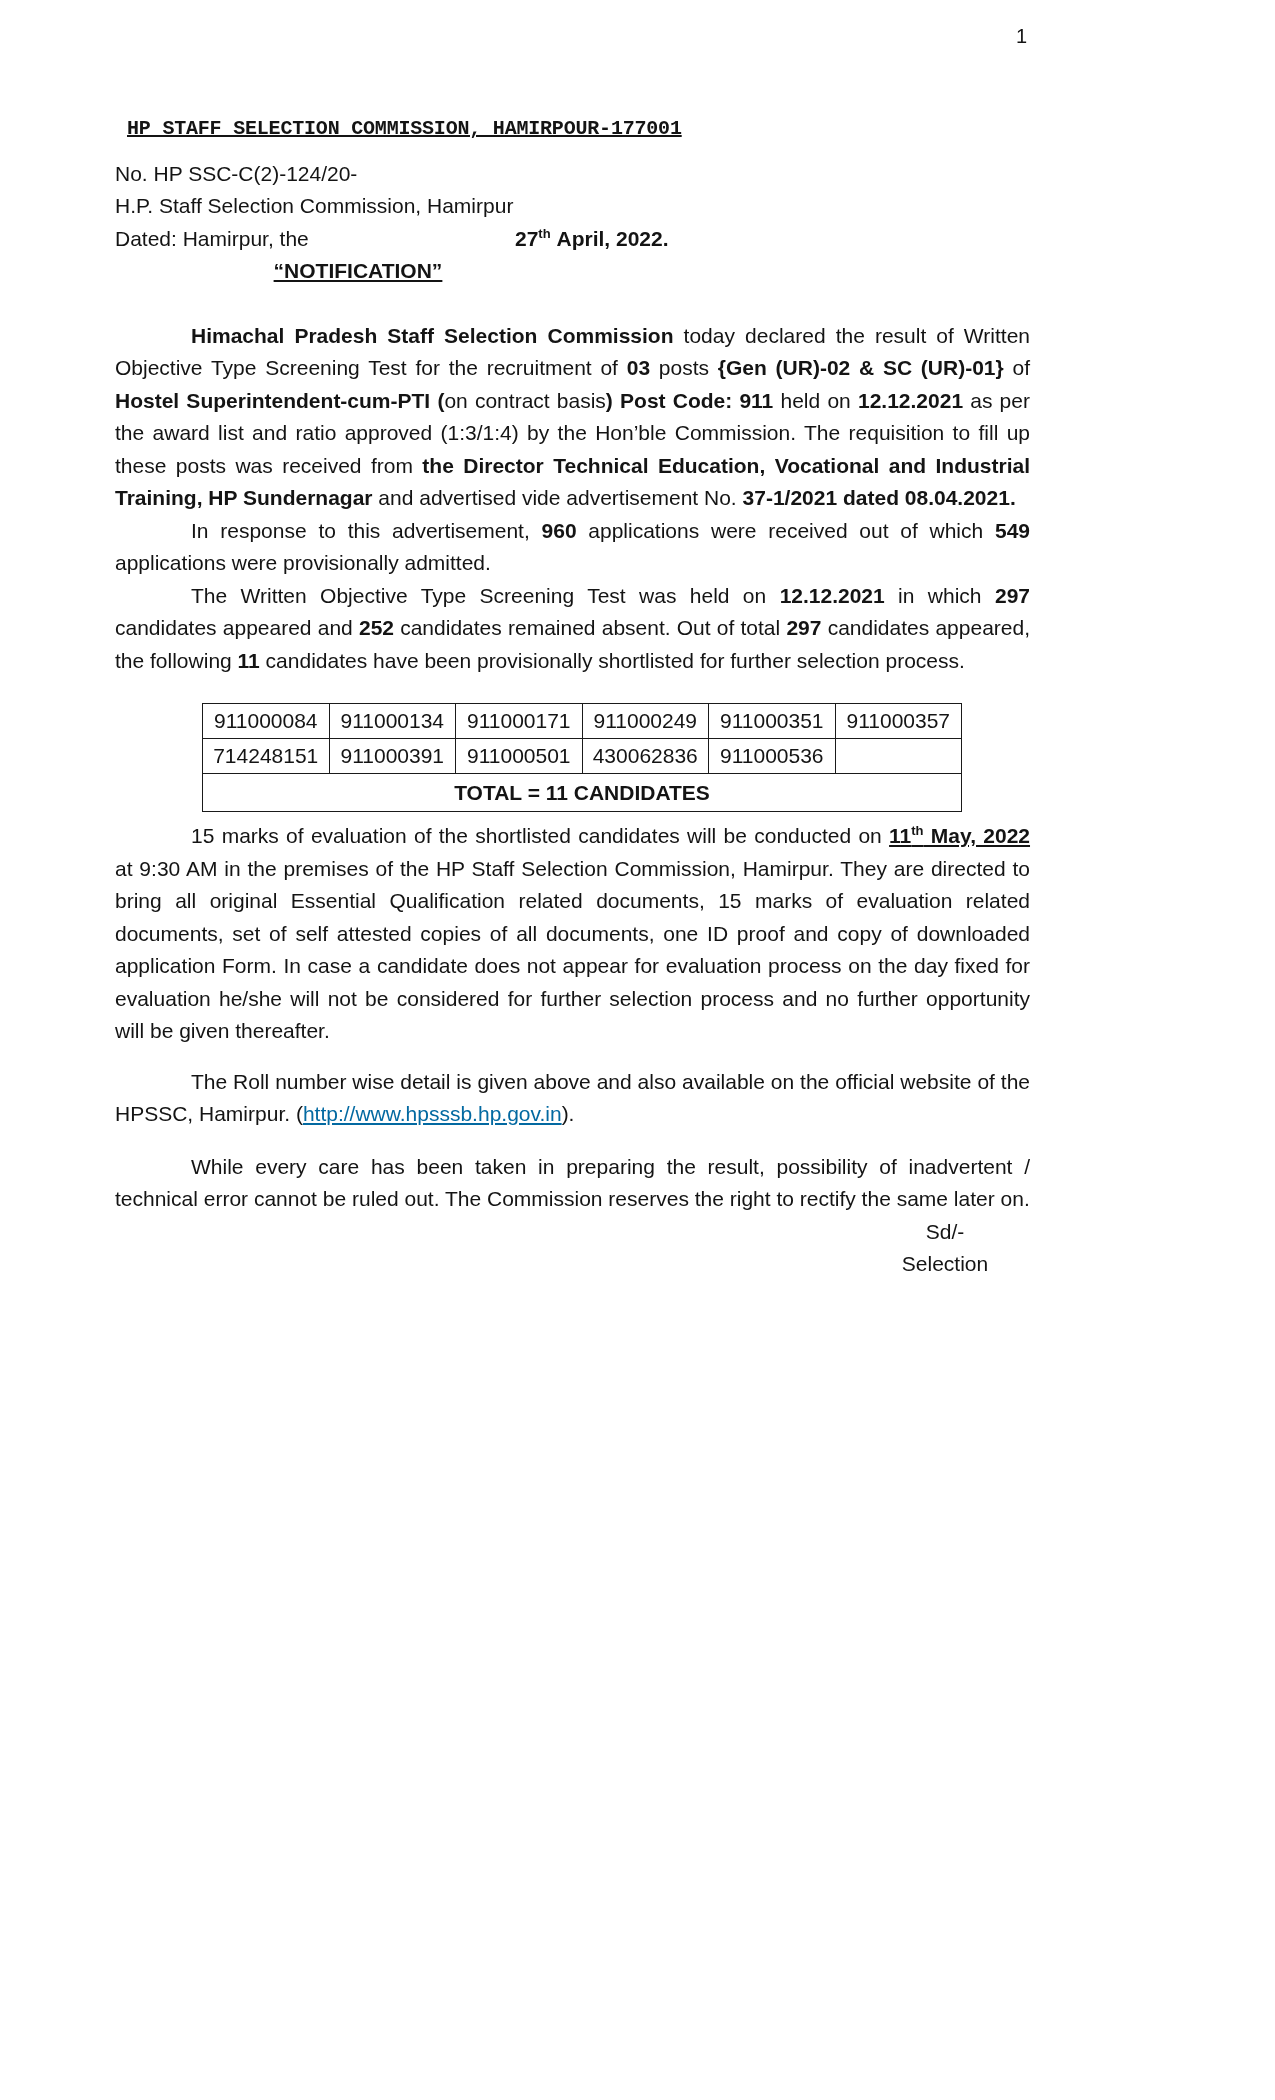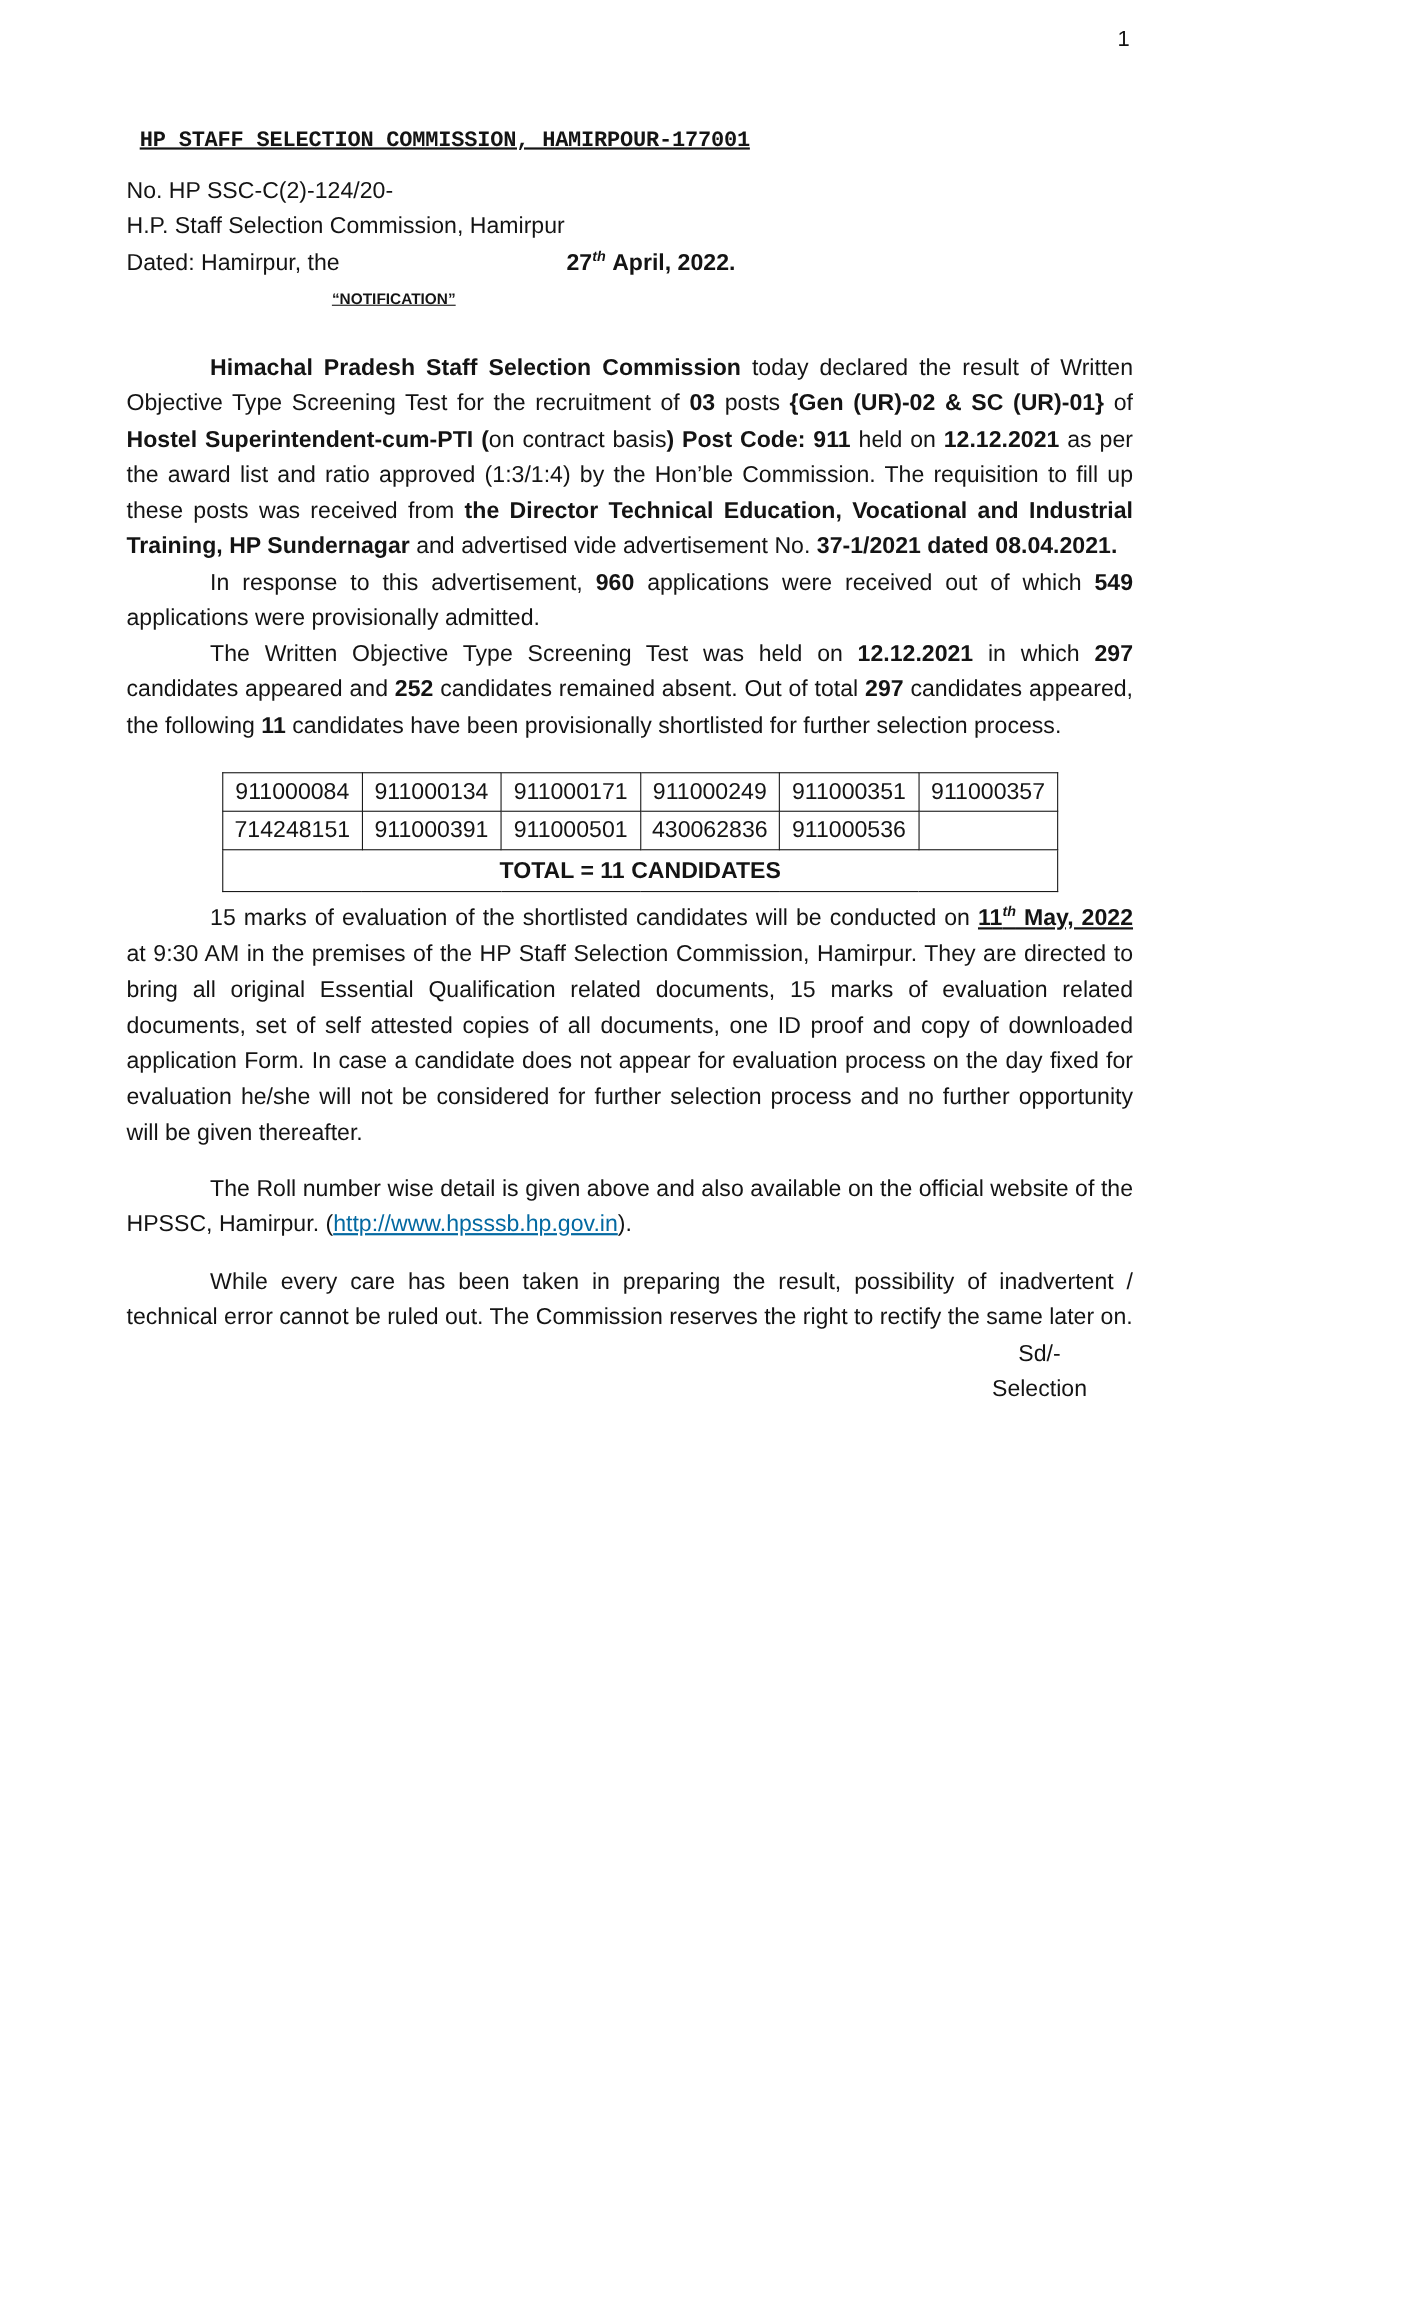--- a/index.html
+++ b/index.html
@@ -31,34 +31,34 @@
     letter-spacing: -0.2px;
     font-weight: bold;
     text-decoration: underline;
     line-height: 32.5px;
     font-family: Liberation Mono, monospace;
   }
   .hline { font-size: 21px; line-height: 32.5px; }
   .dated-line { position: relative; }
   .date-field { position: absolute; left: 400px; top: 0; white-space: nowrap; }
   .notif-wrap { width: 486px; text-align: center; line-height: 32.5px; }
-  .notif-title { font-size: 14px; font-weight: bold; text-decoration: underline; }
+  .notif-title { font-size: 21px; font-weight: bold; text-decoration: underline; }
   .para {
     margin: 0;
     font-size: 21px;
     line-height: 32.5px;
     text-align: justify;
     text-indent: 76px;
   }
   .p1 { margin-top: 30px; }
   .gap18 { margin-top: 18px; }
   .gap20 { margin-top: 20px; }
   .b { font-weight: bold; }
   .u { text-decoration: underline; }
-  sup { font-size: 0.62em; line-height: 0; font-style: italic; }
+  sup { font-size: 0.62em; line-height: 0; }
   a.link { color: #0369a1; text-decoration: underline; cursor: pointer; }
   .roll-table {
     border-collapse: collapse;
     table-layout: fixed;
     width: 760px;
     margin: 26px 0 0 87px;
   }
   .roll-table td {
     border: 1.6px solid #1a1a1a;
     height: 34px;

